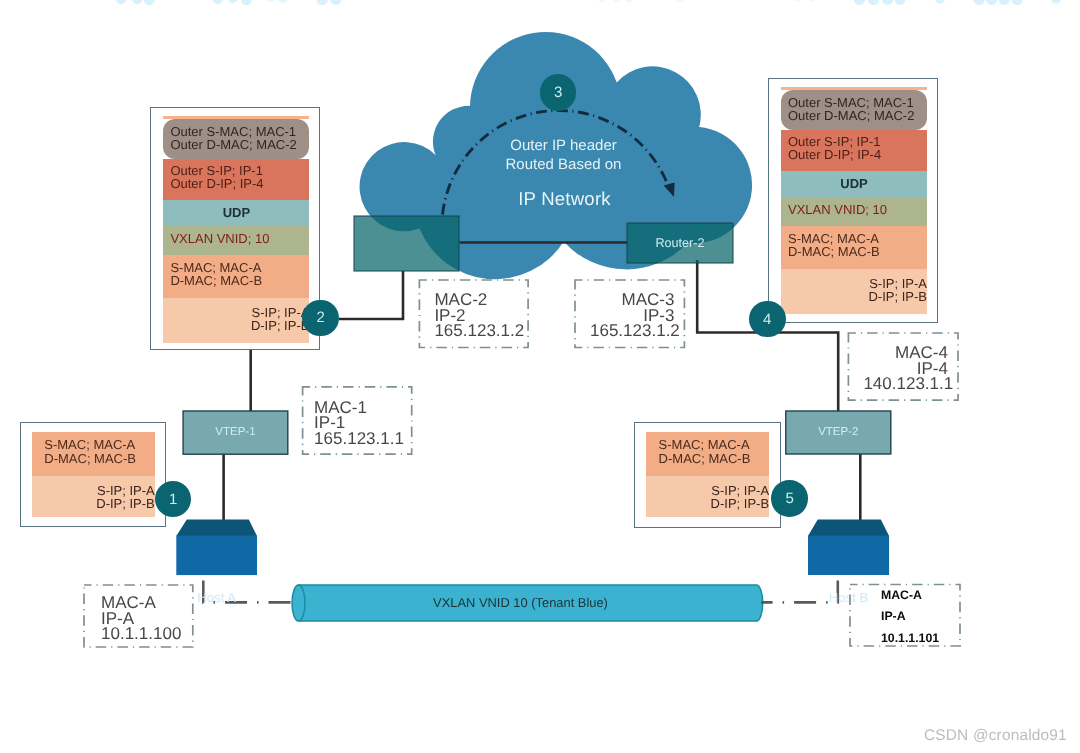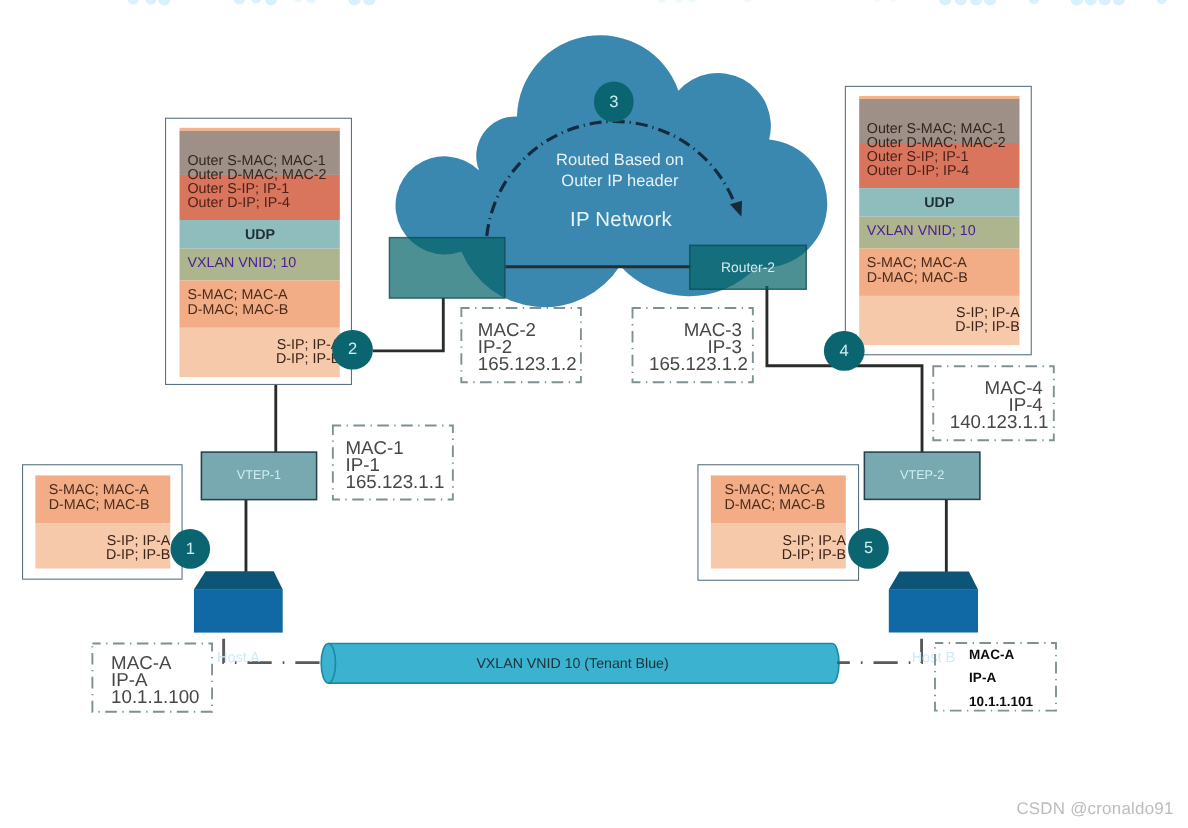--- a/index.html
+++ b/index.html
@@ -26,24 +26,24 @@
   
   .pkt-outer{border:1.3px solid #5a7382;background:#fff;box-sizing:border-box;}
   .pkt-stack{overflow:hidden;}
   .band{box-sizing:border-box;padding-left:7px;display:flex;
         flex-direction:column;justify-content:flex-start;
         font-size:13px;color:#3b2a23;line-height:14.6px;}
   .band > div{margin-top:-1px;}
   .band.ctr{padding-left:0;align-items:center;font-weight:bold;}
   .pkt-stack.small .band{padding-left:12.5px;}
   .sliver{background:#f6b18d;}
-  .b-omac{padding-top:21px;background:#9e8f87;color:#322620;}
+  .b-omac{padding-top:7px;background:#9e8f87;color:#322620;border-radius:12px;}
   .b-oip{padding-top:6.1px;background:#d9755d;color:#4a1f16;}
   .b-udp{padding-top:6.9px;background:#8fbdbd;color:#1e3036;}
-  .b-vx{padding-top:7px;background:#adb58e;color:#4c1d95;}
+  .b-vx{padding-top:7px;background:#adb58e;color:#7f1d1d;}
   .b-imac{padding-top:7px;background:#f2ac86;color:#4a2b1c;}
   .b-iip{padding-top:8.7px;background:#f6c9ab;color:#3e2418;text-align:right;}
 
   
   .dashbox{box-sizing:border-box;background:transparent;position:absolute;
            padding:12px 10px 0 15px;font-size:17px;color:#474747;line-height:15.5px;}
   .dashbox.right{text-align:right;}
   .dashbox.bold{font-weight:bold;color:#0b0b0b;line-height:21.7px;padding-top:0px;
                 text-align:left;padding-left:31px;font-size:12.3px;}
 
@@ -128,22 +128,22 @@
     </g>
 
     <g>
       <rect x="354" y="216" width="105" height="55" fill="#066468" fill-opacity="0.715" stroke="#12464e" stroke-width="1.3" stroke-opacity="0.78"></rect>
       <rect x="627" y="223" width="106" height="40" fill="#066468" fill-opacity="0.715" stroke="#12464e" stroke-width="1.3" stroke-opacity="0.78"></rect>
     </g>
   </svg>
 
   <div class="lbl cloudlbl abs">IP Network</div>
   <div class="note abs">
+    <div>Outer IP header</div>
     <div>Routed Based on</div>
-    <div>Outer IP header</div>
   </div>
 
   <div class="lbl rtr abs" style="left:627px;top:223px;width:106px;height:40px">Router-2</div>
 
   <div class="lbl vtep abs" style="left:183.1px;top:411px;width:104.7px;height:43.2px">VTEP-1</div>
   <div class="lbl vtep abs" style="left:785.8px;top:411px;width:105px;height:43px">VTEP-2</div>
 
   <div class="lbl host abs" style="left:176.3px;top:535.6px;width:80.7px;height:39.5px">Host A</div>
   <div class="lbl host abs" style="left:808px;top:535.6px;width:81.1px;height:39.4px">Host B</div>
 

